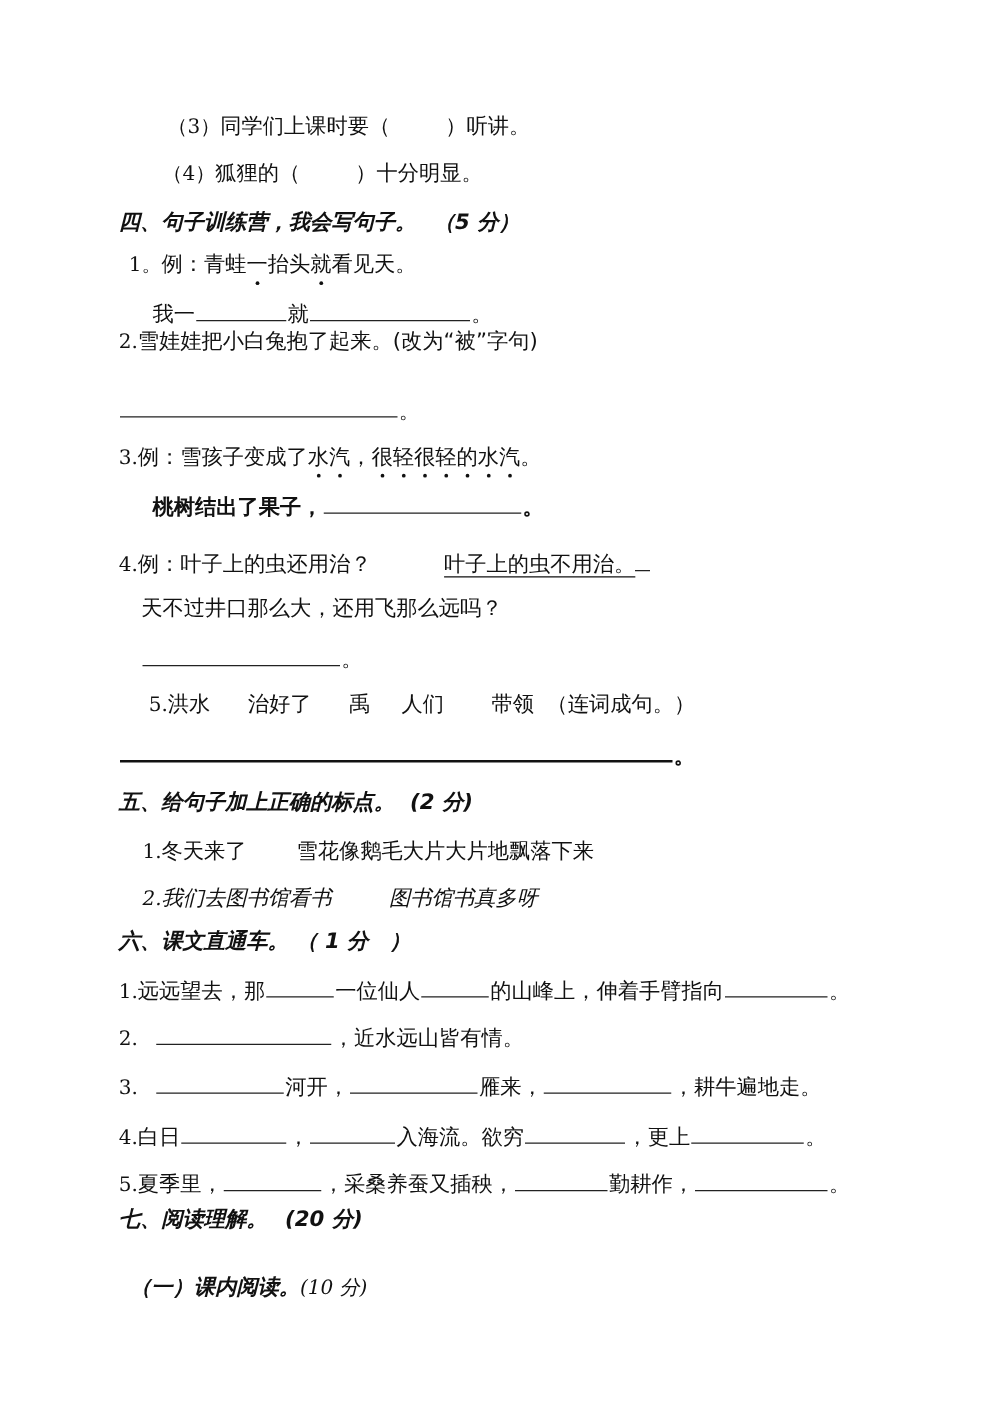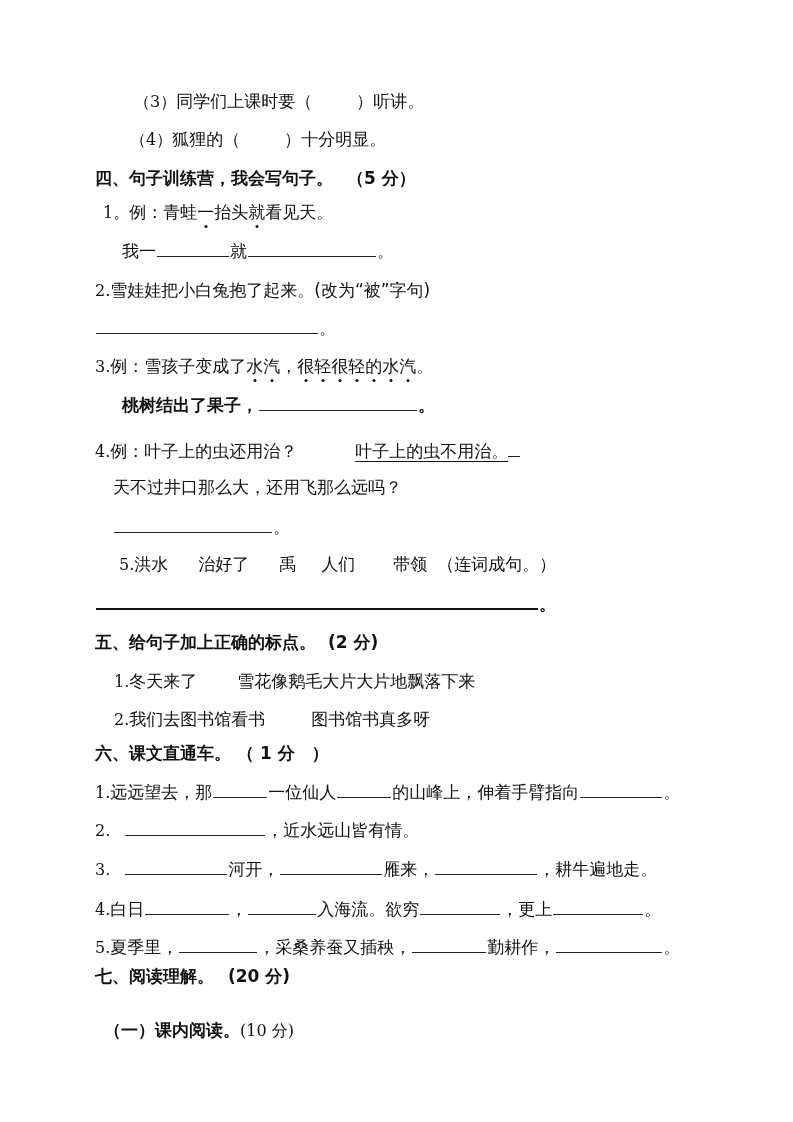--- a/index.html
+++ b/index.html
@@ -6,21 +6,21 @@
     body {
       width: 793px; height: 1122px; position: relative; overflow: hidden;
       font-family: "DejaVu Sans", "Liberation Sans", sans-serif;
       color: #111111;
     }
     .line {
       position: absolute; white-space: nowrap;
       font-size: 17px; line-height: 22px;
     }
     .num { font-family: "DejaVu Serif", "Liberation Serif", serif; font-size: 16px; }
-    .h { font-weight: bold; font-size: 17px; }
+    .h { font-weight: bold; font-size: 17px; font-style: italic; }
     .h .pts { font-weight: bold; }
     .blank {
       display: inline-block; border-bottom: 1px solid #222; height: 16px;
       vertical-align: baseline; margin: 0 1px;
     }
     .blank.thick { border-bottom: 2px solid #111; }
     .dot { position: relative; display: inline-block; }
     .dot::after {
       content: ""; position: absolute; left: 50%; bottom: -5px;
       width: 3px; height: 3px; background: #111; border-radius: 50%;
@@ -43,21 +43,21 @@
   <span>四、句子训练营，我会写句子。</span><span class="gap" style="width:14px"></span><span class="pts">（5 分）</span>
 </div>
 
 <div class="line" style="left:103px; top:201px;">
   <span class="num">1。</span><span>例：青蛙</span><span class="dot">一</span><span>抬头</span><span class="dot">就</span><span>看见天。</span>
 </div>
 <div class="line" style="left:122px; top:240px;">
   <span>我一</span><span class="blank" style="width:72px"></span><span>就</span><span class="blank" style="width:128px"></span><span>。</span>
 </div>
 
-<div class="line" style="left:95px; top:279px;">
+<div class="line" style="left:95px; top:262px;">
   <span class="num">2.</span><span>雪娃娃把小白兔抱了起来。(改为“被”字句)</span>
 </div>
 <div class="line" style="left:95px; top:317px;">
   <span class="blank" style="width:222px"></span><span>。</span>
 </div>
 
 <div class="line" style="left:95px; top:355px;text-align:center;">
   <span class="num">3.</span><span>例：雪孩子变成了</span><span class="dot-run"><span class="dot">水</span><span class="dot">汽</span></span><span>，</span><span class="dot-run"><span class="dot">很</span><span class="dot">轻</span><span class="dot">很</span><span class="dot">轻</span><span class="dot">的</span><span class="dot">水</span><span class="dot">汽</span></span><span>。</span>
 </div>
 <div class="line" style="left:122px; top:394px;font-weight:bold;">
@@ -80,21 +80,21 @@
 <div class="line" style="left:95px; top:592px;">
   <span class="blank thick" style="width:442px"></span><span style="font-weight:bold">。</span>
 </div>
 
 <div class="line h" style="left:95px; top:631px;">
   <span>五、给句子加上正确的标点。</span><span class="gap" style="width:12px"></span><span class="pts">(2 分)</span>
 </div>
 <div class="line" style="left:114px; top:670px;">
   <span class="num">1.</span><span>冬天来了</span><span class="gap" style="width:40px"></span><span>雪花像鹅毛大片大片地飘落下来</span>
 </div>
-<div class="line" style="left:114px; top:708px;">
+<div class="line" style="left:114px; top:708px;font-style:italic;">
   <span class="num">2.</span><span>我们去图书馆看书</span><span class="gap" style="width:46px"></span><span>图书馆书真多呀</span>
 </div>
 
 <div class="line h" style="left:95px; top:742px;">
   <span>六、课文直通车。</span><span class="gap" style="width:6px"></span><span class="pts">（ 1 分　）</span>
 </div>
 
 <div class="line" style="left:95px; top:781px;">
   <span class="num">1.</span><span>远远望去，那</span><span class="blank" style="width:54px"></span><span>一位仙人</span><span class="blank" style="width:54px"></span><span>的山峰上，伸着手臂指向</span><span class="blank" style="width:82px"></span><span>。</span>
 </div>

